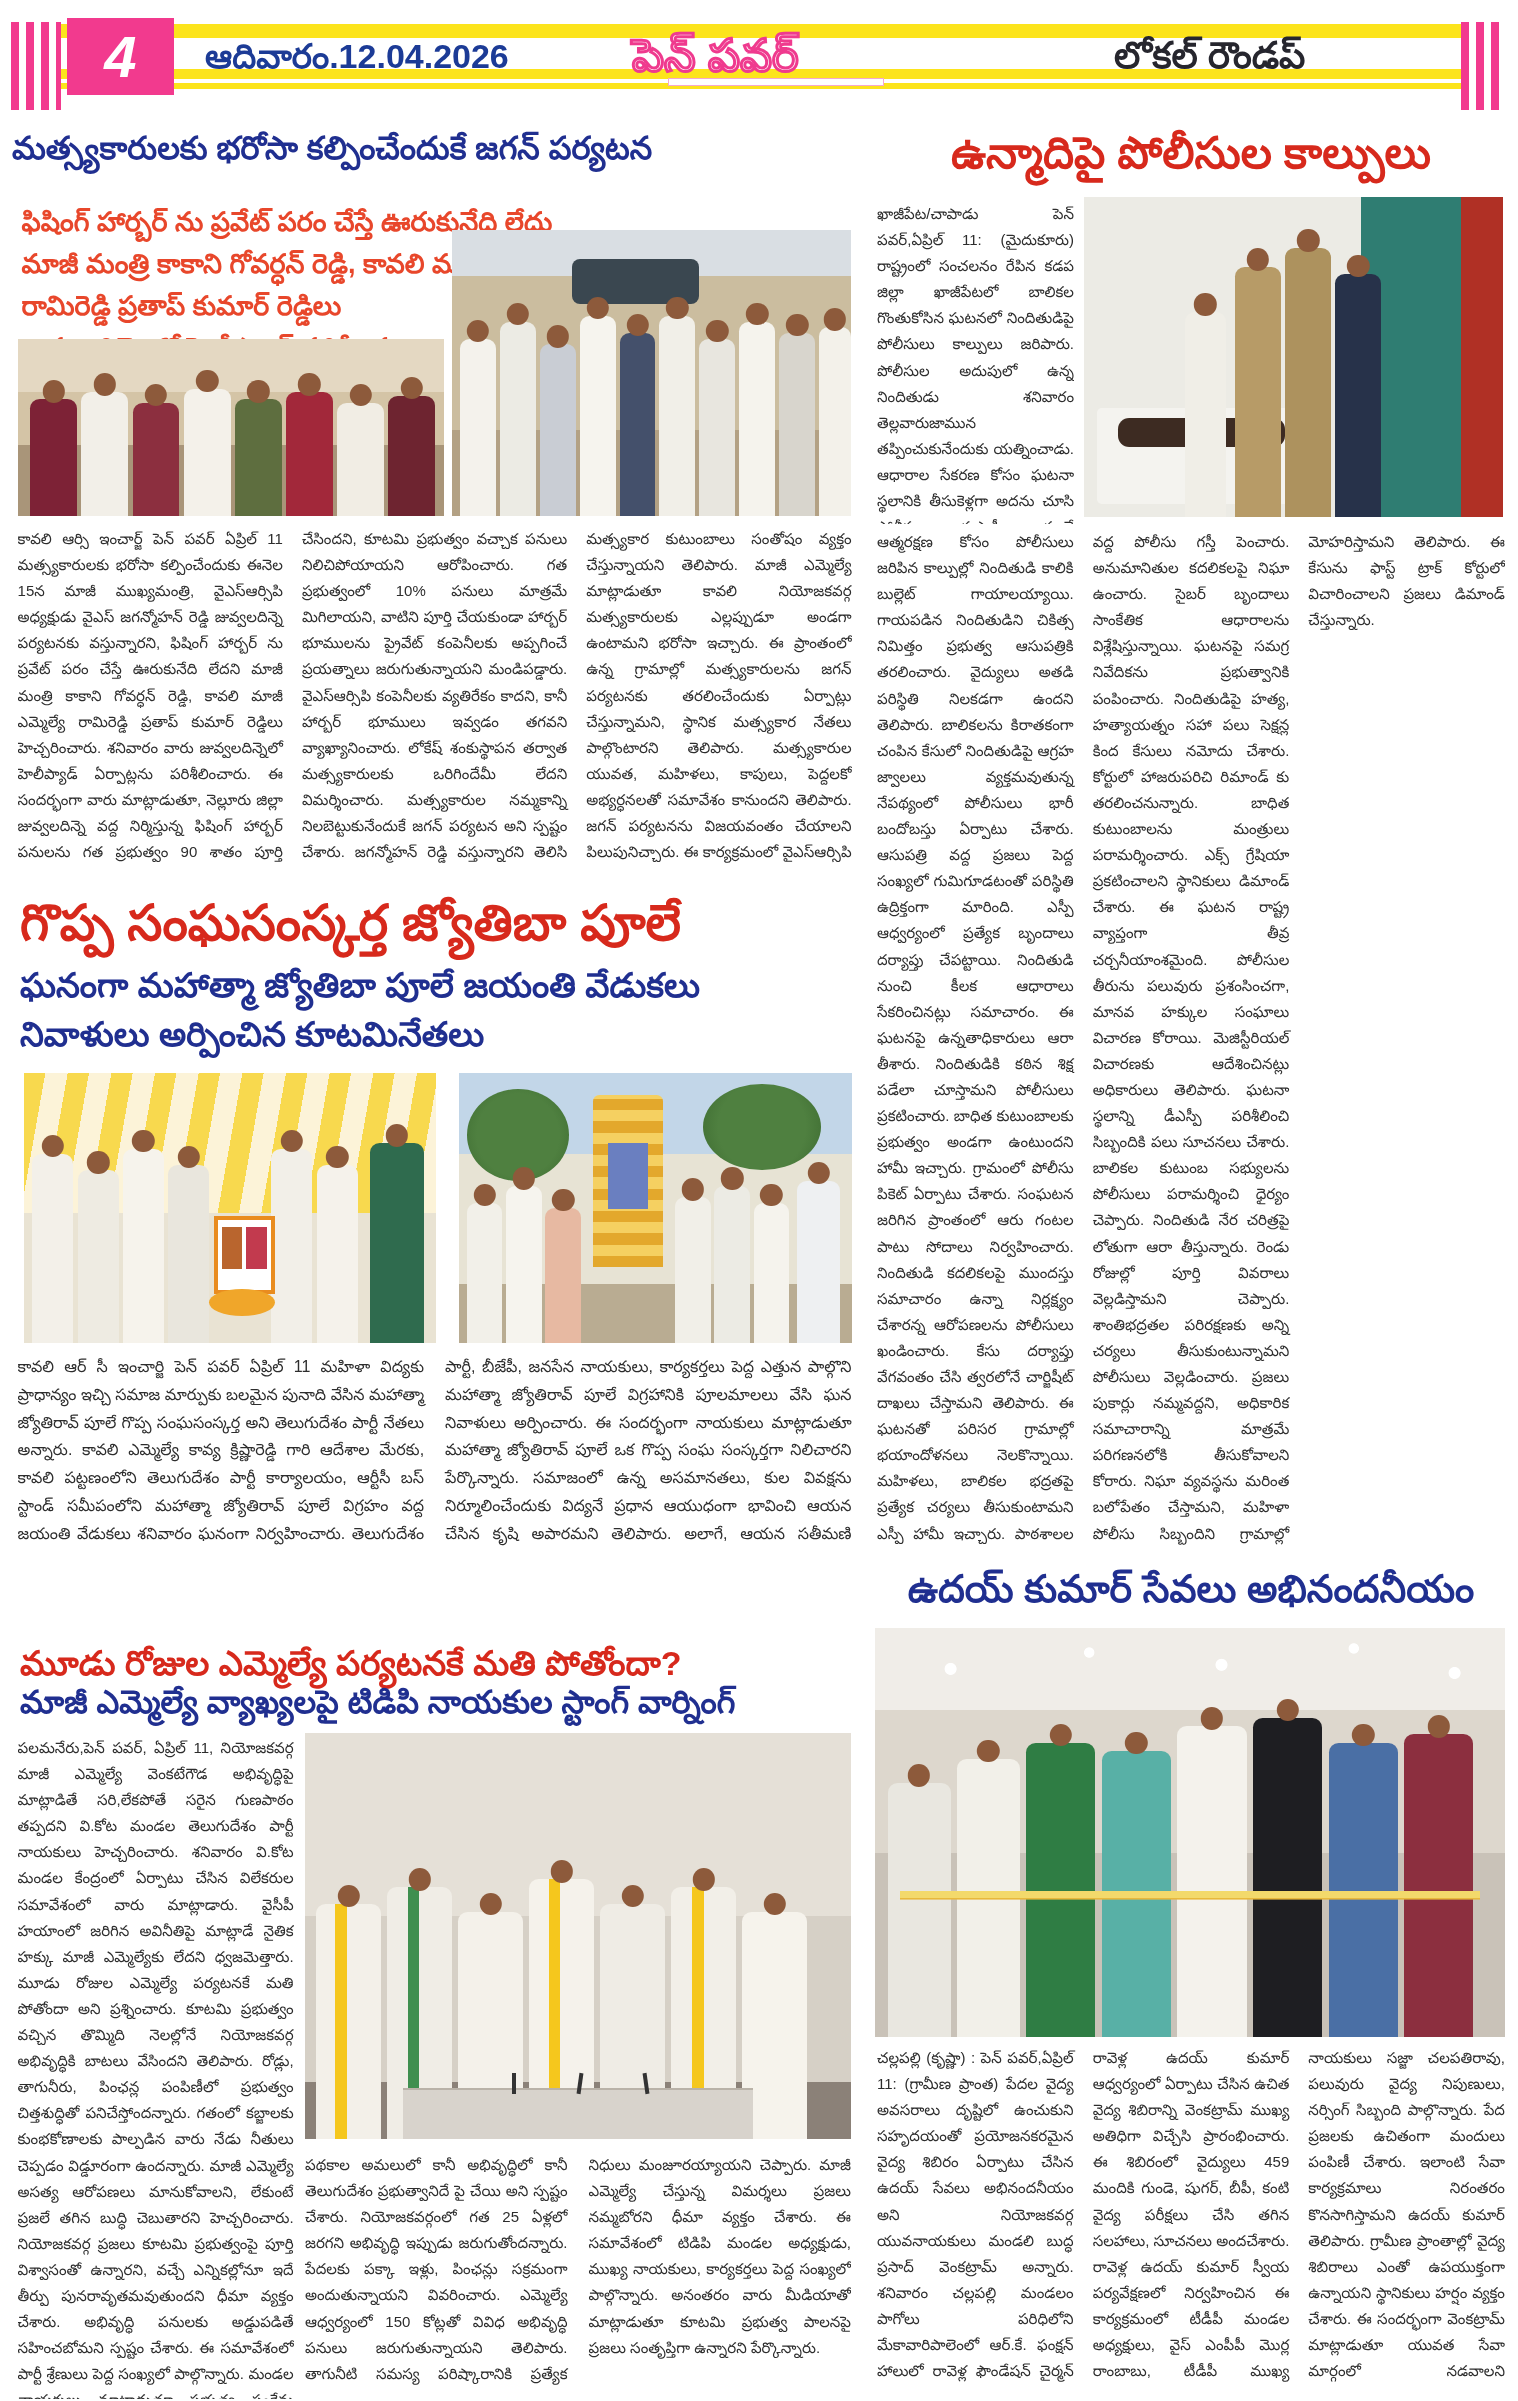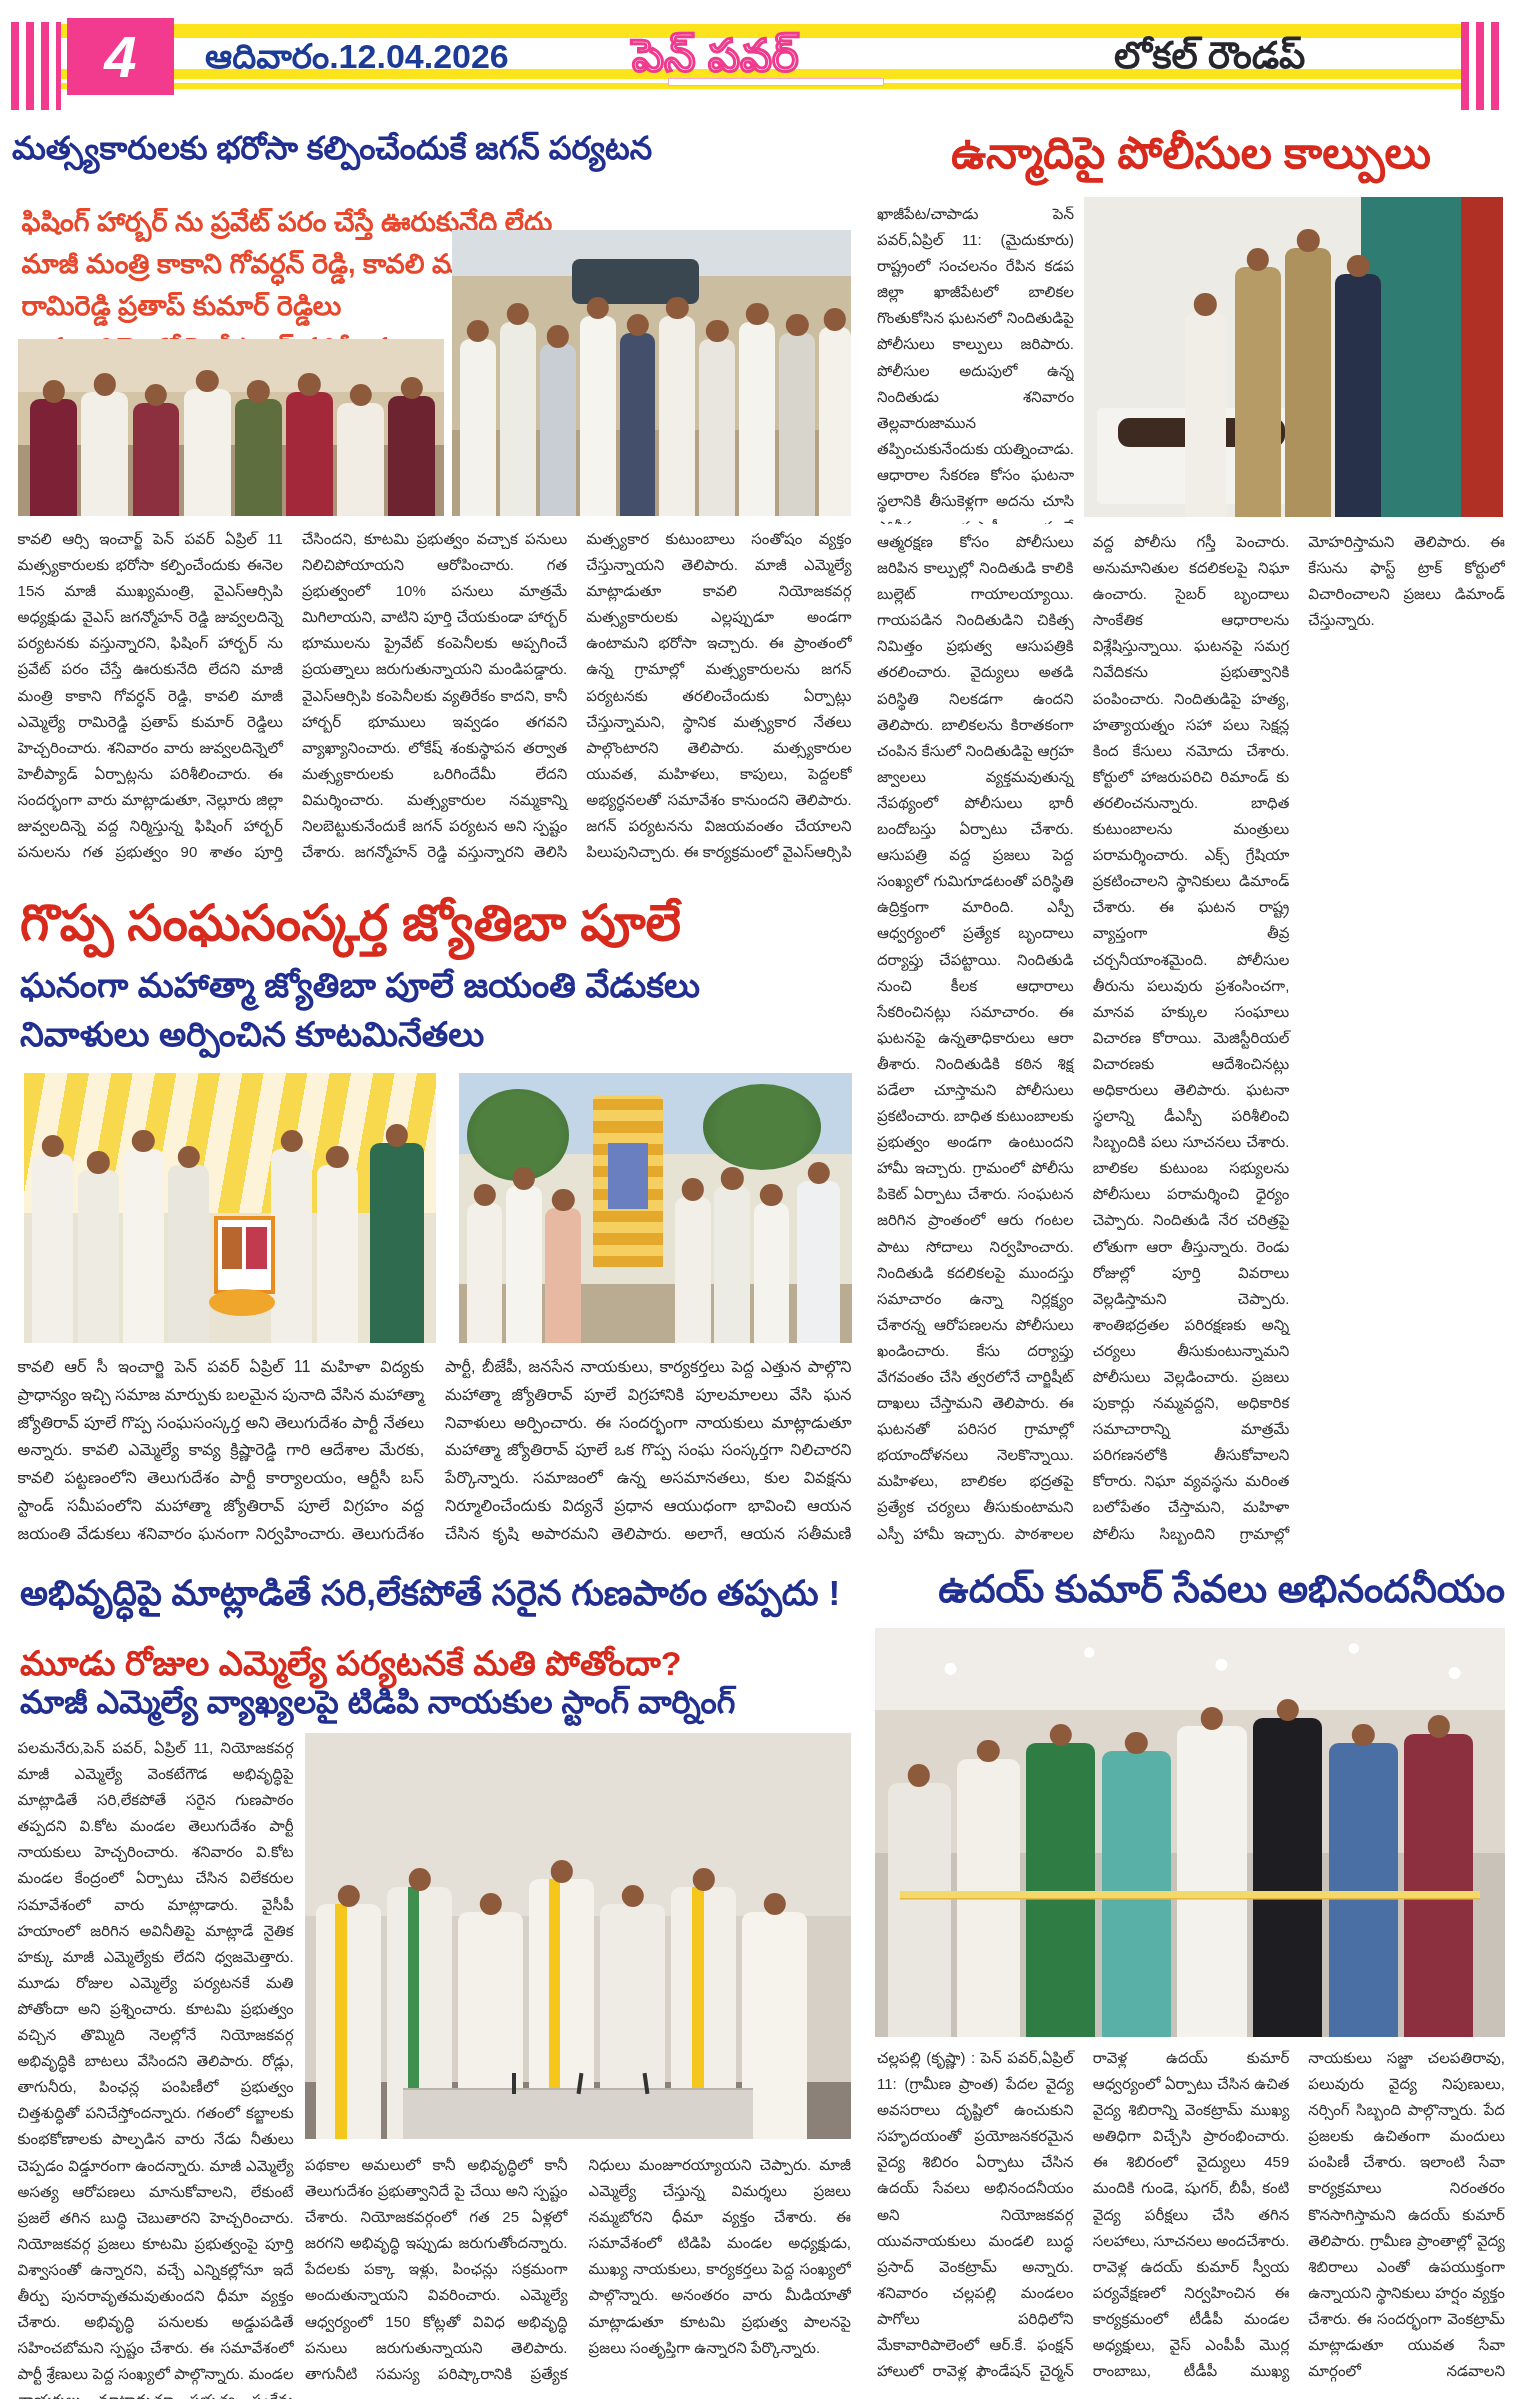--- a/index.html
+++ b/index.html
@@ -154,21 +154,20 @@
     <div class="p" style="left:12%;width:9%;height:58%;background:#f6f4ee;"></div>
     <div class="p" style="left:22%;width:9%;height:50%;background:#e7b9a2;"></div>
     <div class="p" style="left:55%;width:9%;height:54%;background:#f1efe8;"></div>
     <div class="p" style="left:65%;width:9%;height:58%;background:#ecebe4;"></div>
     <div class="p" style="left:75%;width:9%;height:52%;background:#f5f3ed;"></div>
     <div class="p" style="left:86%;width:11%;height:60%;background:#eef0f2;"></div>
   </div>
 
   <div class="abs body-txt cols2" style="left:17.6px;top:1353px;width:834px;height:216px;font-size:16px;">కావలి ఆర్ సీ ఇంచార్జి పెన్ పవర్ ఏప్రిల్ 11 మహిళా విద్యకు ప్రాధాన్యం ఇచ్చి సమాజ మార్పుకు బలమైన పునాది వేసిన మహాత్మా జ్యోతిరావ్ పూలే గొప్ప సంఘసంస్కర్త అని తెలుగుదేశం పార్టీ నేతలు అన్నారు. కావలి ఎమ్మెల్యే కావ్య క్రిష్ణారెడ్డి గారి ఆదేశాల మేరకు, కావలి పట్టణంలోని తెలుగుదేశం పార్టీ కార్యాలయం, ఆర్టీసీ బస్ స్టాండ్ సమీపంలోని మహాత్మా జ్యోతిరావ్ పూలే విగ్రహం వద్ద జయంతి వేడుకలు శనివారం ఘనంగా నిర్వహించారు. తెలుగుదేశం పార్టీ, బీజేపీ, జనసేన నాయకులు, కార్యకర్తలు పెద్ద ఎత్తున పాల్గొని మహాత్మా జ్యోతిరావ్ పూలే విగ్రహానికి పూలమాలలు వేసి ఘన నివాళులు అర్పించారు. ఈ సందర్భంగా నాయకులు మాట్లాడుతూ మహాత్మా జ్యోతిరావ్ పూలే ఒక గొప్ప సంఘ సంస్కర్తగా నిలిచారని పేర్కొన్నారు. సమాజంలో ఉన్న అసమానతలు, కుల వివక్షను నిర్మూలించేందుకు విద్యనే ప్రధాన ఆయుధంగా భావించి ఆయన చేసిన కృషి అపారమని తెలిపారు. అలాగే, ఆయన సతీమణి సావిత్రిబాయి పూలే గారి సహకారం కూడా అపారమని, ఇద్దరూ కలిసి మహిళల విద్యాభివృద్ధికి మార్గదర్శకులయ్యారని కొనియాడారు. బీసీ, ఎస్సీ, ఎస్టీ వర్గాల సామాజిక, రాజకీయ చైతన్యానికి పూలే గారి ఆలోచనలు ఎంతో ప్రేరణగా నిలిచాయని తెలిపారు. తెలుగుదేశం పార్టీ వ్యవస్థాపకుడు నందమూరి తారకరామారావు గారు కూడా పూలే ఆశయాలను కొనసాగిస్తూ బడుగు వర్గాల అభివృద్ధి కోసం పార్టీని స్థాపించారని గుర్తు చేశారు. ఈ కార్యక్రమంలో కూటమి నేతలు పాల్గొన్నారు.</div>
 
-  <div class="abs hl-blue" style="left:20px;top:1573px;font-size:35px;">అభివృద్ధిపై మాట్లాడితే సరి,లేకపోతే సరైన గుణపాఠం తప్పదు !</div>
   <div class="abs hl-red" style="left:20px;top:1632px;font-size:34px;margin-top:12px;">మూడు రోజుల ఎమ్మెల్యే పర్యటనకే మతి పోతోందా?</div>
   <div class="abs hl-blue" style="left:20px;top:1684px;font-size:32px;text-align:center;">మాజీ ఎమ్మెల్యే వ్యాఖ్యలపై టిడిపి నాయకుల స్టాంగ్ వార్నింగ్</div>
 
   <div class="abs body-txt" style="left:17.6px;top:1735px;width:276px;height:664px;">పలమనేరు,పెన్ పవర్, ఏప్రిల్ 11, నియోజకవర్గ మాజీ ఎమ్మెల్యే వెంకటేగౌడ అభివృద్ధిపై మాట్లాడితే సరి,లేకపోతే సరైన గుణపాఠం తప్పదని వి.కోట మండల తెలుగుదేశం పార్టీ నాయకులు హెచ్చరించారు. శనివారం వి.కోట మండల కేంద్రంలో ఏర్పాటు చేసిన విలేకరుల సమావేశంలో వారు మాట్లాడారు. వైసీపీ హయాంలో జరిగిన అవినీతిపై మాట్లాడే నైతిక హక్కు మాజీ ఎమ్మెల్యేకు లేదని ధ్వజమెత్తారు. మూడు రోజుల ఎమ్మెల్యే పర్యటనకే మతి పోతోందా అని ప్రశ్నించారు. కూటమి ప్రభుత్వం వచ్చిన తొమ్మిది నెలల్లోనే నియోజకవర్గ అభివృద్ధికి బాటలు వేసిందని తెలిపారు. రోడ్లు, తాగునీరు, పింఛన్ల పంపిణీలో ప్రభుత్వం చిత్తశుద్ధితో పనిచేస్తోందన్నారు. గతంలో కబ్జాలకు కుంభకోణాలకు పాల్పడిన వారు నేడు నీతులు చెప్పడం విడ్డూరంగా ఉందన్నారు. మాజీ ఎమ్మెల్యే అసత్య ఆరోపణలు మానుకోవాలని, లేకుంటే ప్రజలే తగిన బుద్ధి చెబుతారని హెచ్చరించారు. నియోజకవర్గ ప్రజలు కూటమి ప్రభుత్వంపై పూర్తి విశ్వాసంతో ఉన్నారని, వచ్చే ఎన్నికల్లోనూ ఇదే తీర్పు పునరావృతమవుతుందని ధీమా వ్యక్తం చేశారు. అభివృద్ధి పనులకు అడ్డుపడితే సహించబోమని స్పష్టం చేశారు. ఈ సమావేశంలో పార్టీ శ్రేణులు పెద్ద సంఖ్యలో పాల్గొన్నారు. మండల నాయకులు మాట్లాడుతూ ప్రభుత్వ సంక్షేమ పథకాలు ప్రతి ఇంటికీ చేరుతున్నాయని వివరించారు.</div>
 
   <div class="photo ph-a4" style="left:305px;top:1733px;width:546px;height:406px;">
     <div class="p" style="left:2%;width:12%;height:58%;background:linear-gradient(90deg,#f3f0e9 0 30%,#f5c71d 30% 48%,#f3f0e9 48%);"></div>
     <div class="p" style="left:15%;width:12%;height:62%;background:linear-gradient(90deg,#f0ede6 0 32%,#3f8f4f 32% 50%,#f0ede6 50%);"></div>
     <div class="p" style="left:28%;width:12%;height:56%;background:#f4f1ea;"></div>
     <div class="p" style="left:41%;width:12%;height:64%;background:linear-gradient(90deg,#f5f2eb 0 30%,#f5c71d 30% 48%,#f5f2eb 48%);"></div>
@@ -176,21 +175,21 @@
     <div class="p" style="left:67%;width:12%;height:62%;background:linear-gradient(90deg,#f2efe8 0 32%,#f5c71d 32% 50%,#f2efe8 50%);"></div>
     <div class="p" style="left:80%;width:12%;height:56%;background:#f6f3ec;"></div>
     <div class="table-strip" style="left:18%;bottom:0;width:64%;height:12%;"></div>
     <div class="mic" style="left:38%;bottom:11%;"></div>
     <div class="mic" style="left:50%;bottom:11%;transform:rotate(8deg);"></div>
     <div class="mic" style="left:62%;bottom:11%;transform:rotate(-8deg);"></div>
   </div>
 
   <div class="abs body-txt cols2" style="left:305px;top:2152px;width:546px;height:246px;">పథకాల అమలులో కానీ అభివృద్ధిలో కానీ తెలుగుదేశం ప్రభుత్వానిదే పై చేయి అని స్పష్టం చేశారు. నియోజకవర్గంలో గత 25 ఏళ్లలో జరగని అభివృద్ధి ఇప్పుడు జరుగుతోందన్నారు. పేదలకు పక్కా ఇళ్లు, పింఛన్లు సక్రమంగా అందుతున్నాయని వివరించారు. ఎమ్మెల్యే ఆధ్వర్యంలో 150 కోట్లతో వివిధ అభివృద్ధి పనులు జరుగుతున్నాయని తెలిపారు. తాగునీటి సమస్య పరిష్కారానికి ప్రత్యేక నిధులు మంజూరయ్యాయని చెప్పారు. మాజీ ఎమ్మెల్యే చేస్తున్న విమర్శలు ప్రజలు నమ్మబోరని ధీమా వ్యక్తం చేశారు. ఈ సమావేశంలో టిడిపి మండల అధ్యక్షుడు, ముఖ్య నాయకులు, కార్యకర్తలు పెద్ద సంఖ్యలో పాల్గొన్నారు. అనంతరం వారు మీడియాతో మాట్లాడుతూ కూటమి ప్రభుత్వ పాలనపై ప్రజలు సంతృప్తిగా ఉన్నారని పేర్కొన్నారు.</div>
 
-  <div class="abs hl-blue" style="left:877px;top:1568px;width:628px;text-align:right;font-size:38px;">ఉదయ్ కుమార్ సేవలు అభినందనీయం</div>
+  <div class="abs hl-blue" style="left:877px;top:1568px;width:628px;text-align:center;font-size:38px;">ఉదయ్ కుమార్ సేవలు అభినందనీయం</div>
 
   <div class="photo ph-a5" style="left:875px;top:1628px;width:630px;height:409px;">
     <div class="lights"></div>
     <div class="p" style="left:2%;width:10%;height:62%;background:#e9e7e0;"></div>
     <div class="p" style="left:13%;width:10%;height:68%;background:#f2f0e9;"></div>
     <div class="p" style="left:24%;width:11%;height:72%;background:#2f7d44;"></div>
     <div class="p" style="left:36%;width:11%;height:70%;background:#58b0a6;"></div>
     <div class="p" style="left:48%;width:11%;height:76%;background:#f4f2ec;"></div>
     <div class="p" style="left:60%;width:11%;height:78%;background:#1e1e22;"></div>
     <div class="p" style="left:72%;width:11%;height:72%;background:#4a6fa5;"></div>

